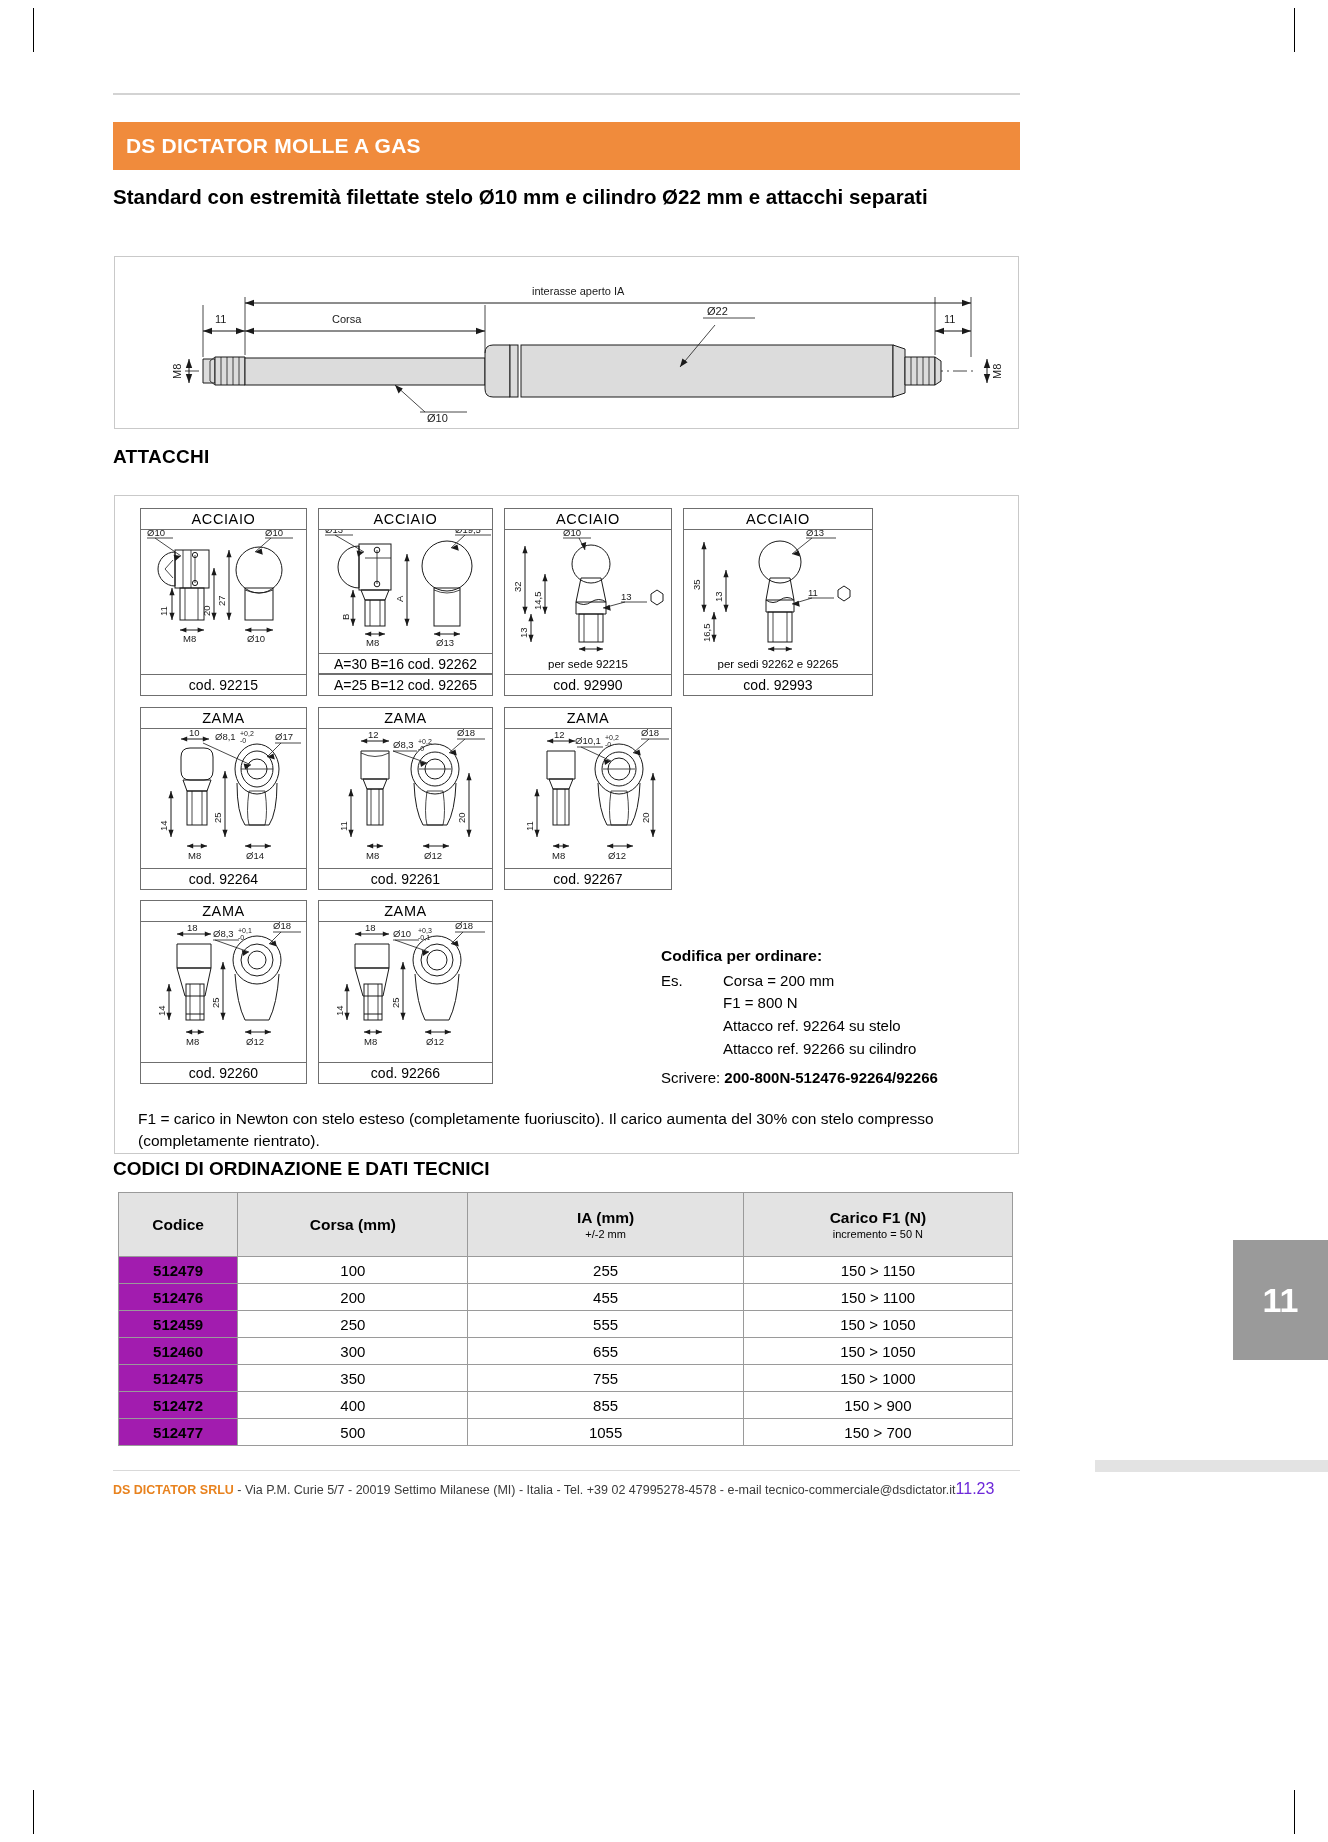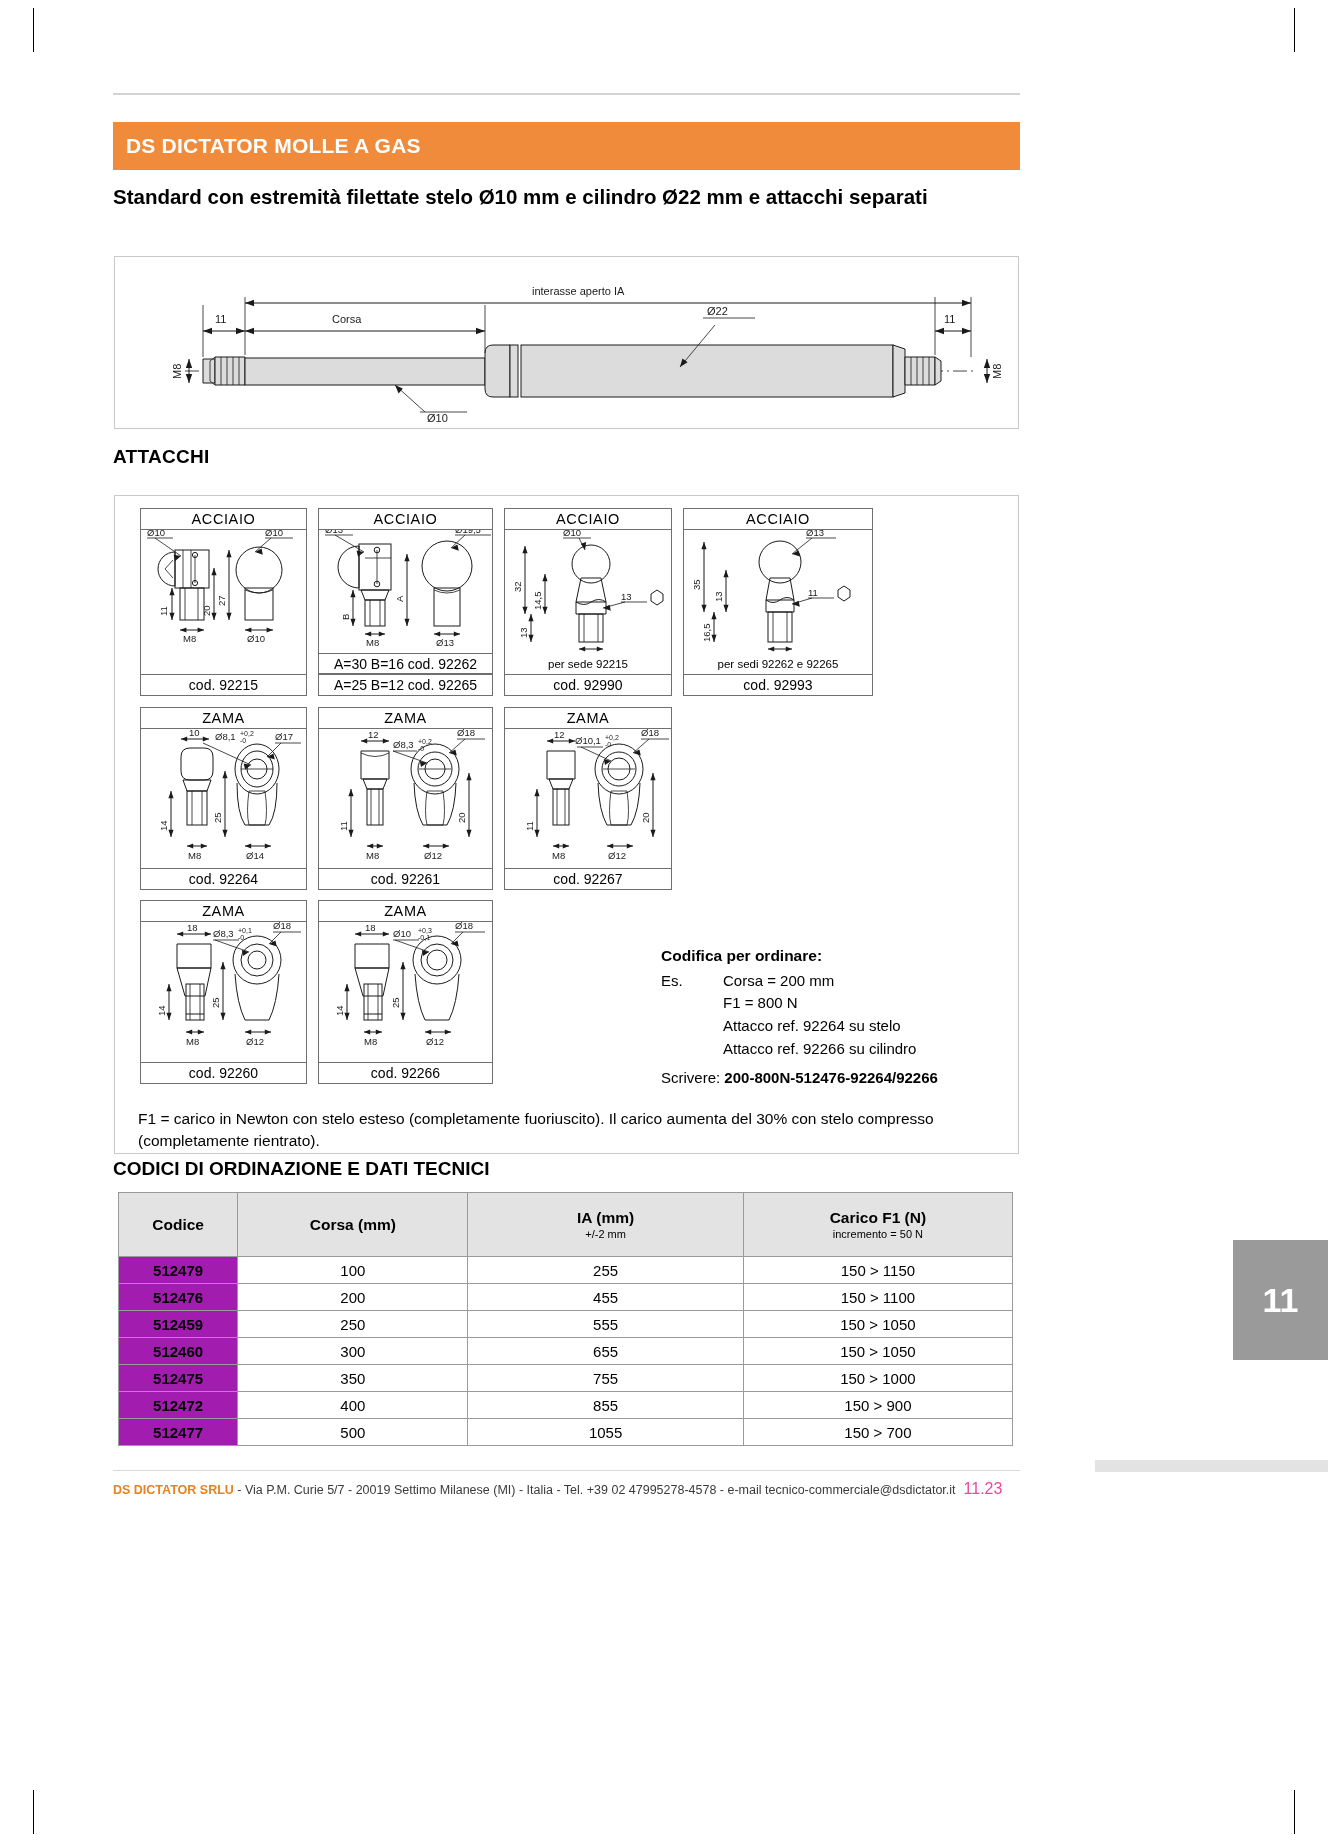--- a/index.html
+++ b/index.html
@@ -122,21 +122,21 @@
     font-size:34px; font-weight:bold;
   }
 
   
   .footer-rule { position:absolute; left:113px; top:1470px; width:907px; height:1px; background:#d9d9d9; }
   .footer {
     position:absolute; left:113px; top:1480px; width:950px;
     font-size:12.5px; color:#3a3a3a;
   }
   .footer .brand { color:#e8821e; font-weight:bold; }
-  .footer .pg { color:#ec4899; font-size:16px; margin-left:8px; }
+  .footer .pg { color:#6d28d9; font-size:16px; margin-left:0; }
   .bottom-bar { position:absolute; left:1095px; top:1460px; width:233px; height:12px; background:#e3e3e3; }
 </style>
 </head>
 <body>
 
 <div class="page">
 
   <div class="cropmark cm-tl-v"></div>
   <div class="cropmark cm-tr-v"></div>
   <div class="cropmark cm-bl-v"></div>

